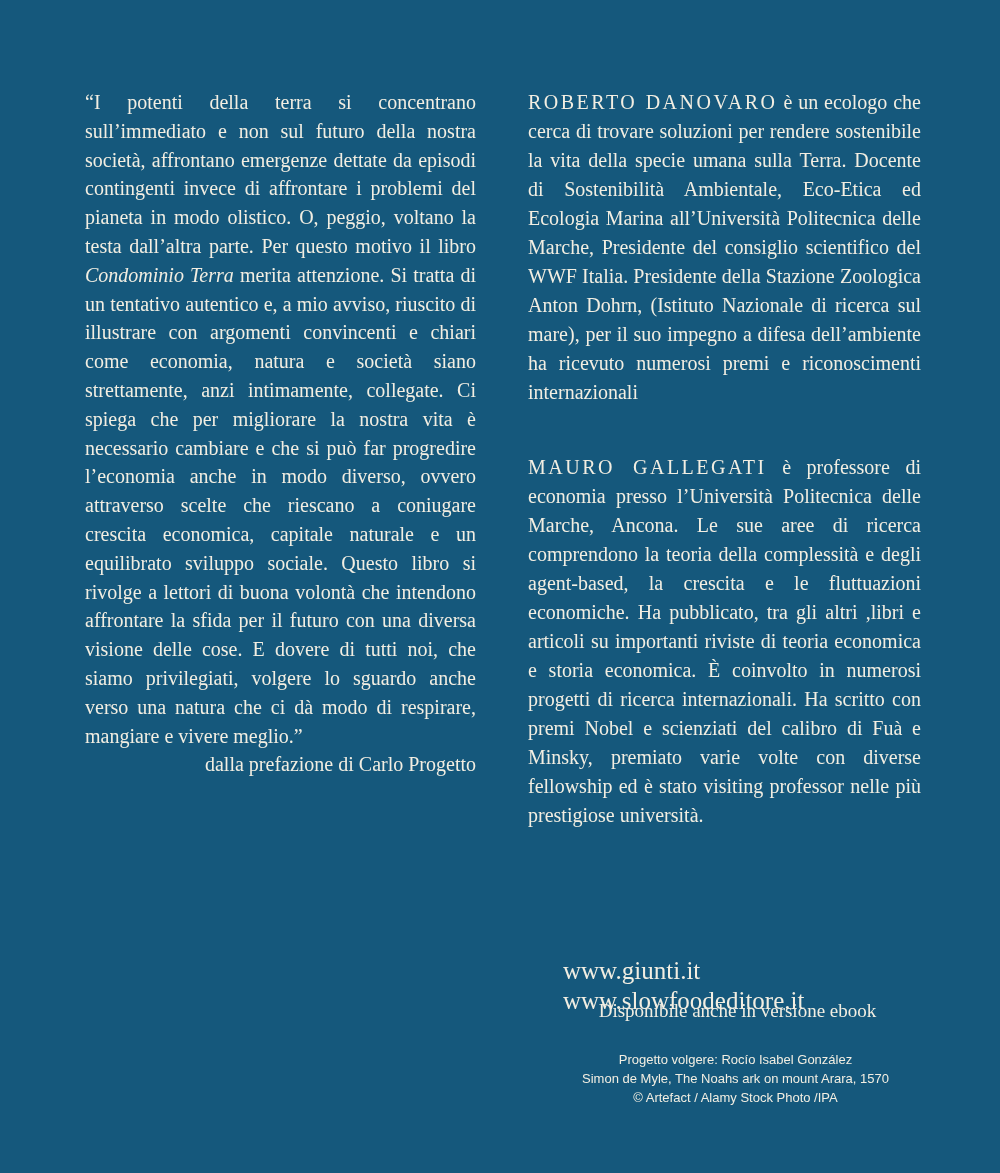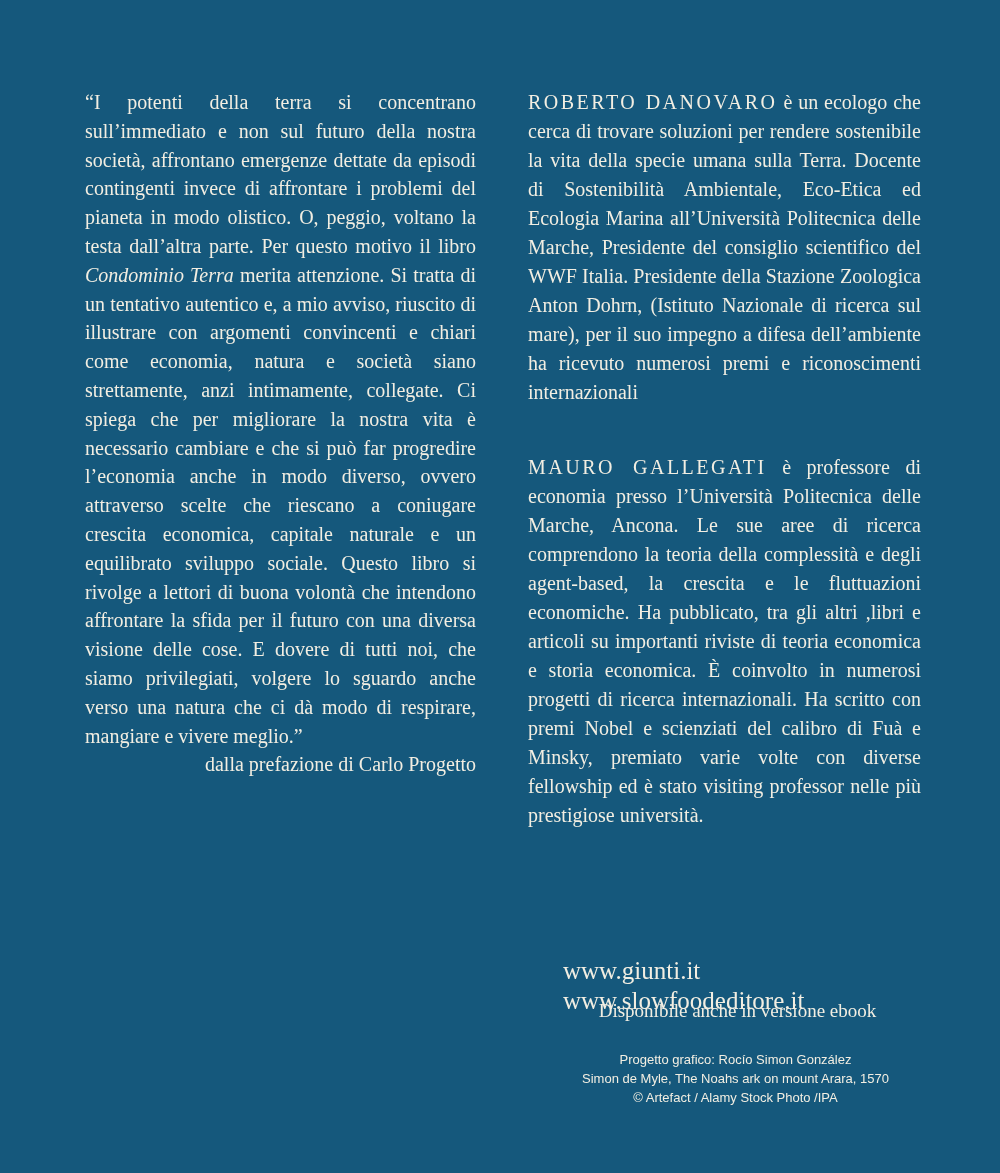--- a/index.html
+++ b/index.html
@@ -105,18 +105,18 @@
   </div>
 
   <div class="links-block">
     <div>www.giunti.it</div>
     <div>www.slowfoodeditore.it</div>
   </div>
 
   <div class="ebook-note">Disponibile anche in versione ebook</div>
 
   <div class="credits">
-    <div>Progetto grafico: Rocío Simon González</div>
+    <div>Progetto volgere: Rocío Isabel González</div>
     <div>Simon de Myle, The Noahs ark on mount Arara, 1570</div>
     <div>©  Artefact / Alamy Stock Photo /IPA</div>
   </div>
 
 </div>
 
 </body></html>

